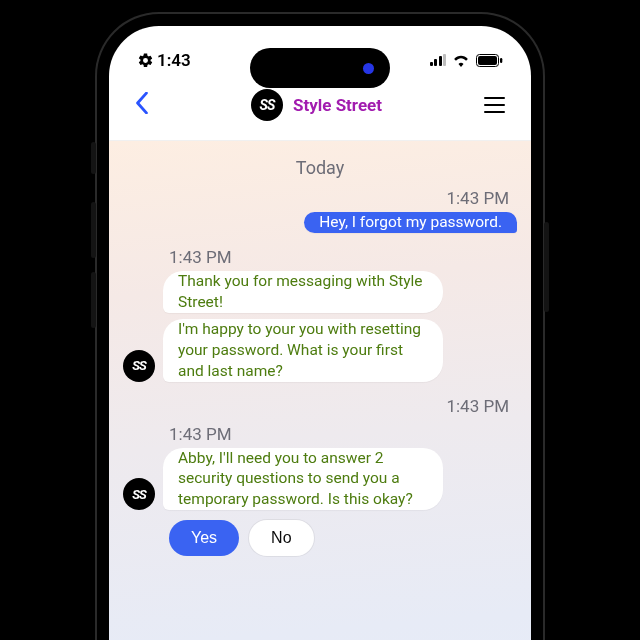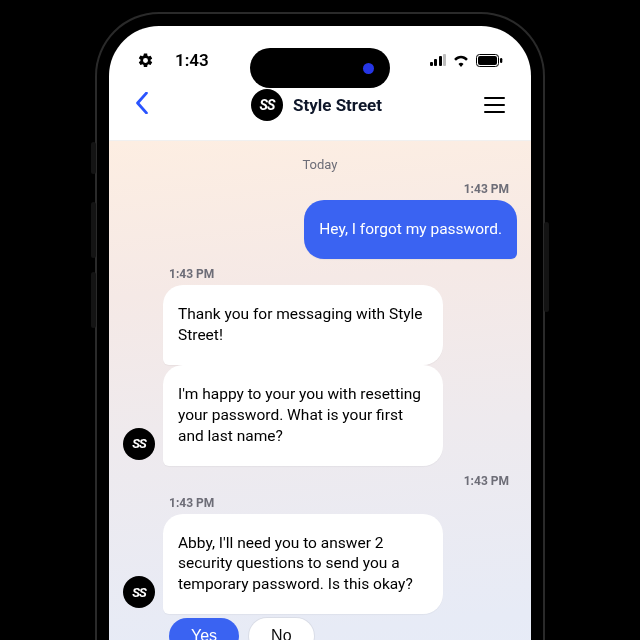--- a/index.html
+++ b/index.html
@@ -64,21 +64,21 @@
   .status-bar {
     position: relative;
     display: flex;
     justify-content: space-between;
     align-items: center;
     padding: 24px 28px 10px;
     font-size: 17px;
     font-weight: 600;
     color: #000;
   }
-  .status-left { display: flex; align-items: center; gap: 21px; }
+  .status-left { display: flex; align-items: center; gap: 3px; }
   .gear-icon svg { display: block; }
   .status-right { display: flex; align-items: center; gap: 6px; }
   .signal-bars { display: flex; align-items: flex-end; gap: 1.5px; height: 12px; }
   .signal-bars span { width: 3px; background: #000; border-radius: 1px; }
   .signal-bars span:nth-child(1){height:4px;}
   .signal-bars span:nth-child(2){height:7px;}
   .signal-bars span:nth-child(3){height:10px;}
   .signal-bars span:nth-child(4){height:12px; background:#bdbdbd;}
   .wifi-icon, .battery-icon { display: inline-flex; }
 
@@ -93,71 +93,71 @@
   }
   .back-btn { color: #2a54ff; padding: 6px; }
   .header-center { display: flex; align-items: center; gap: 10px; }
   .brand-avatar {
     width: 32px; height: 32px; border-radius: 50%;
     background: #000; color: #fff;
     display: flex; align-items: center; justify-content: center;
     font-weight: 700; font-size: 14px; font-style: italic;
     letter-spacing: -1px;
   }
-  .brand-name { font-weight: 700; font-size: 17px; color: #0f172a; text-align: right; }
+  .brand-name { font-weight: 700; font-size: 17px; color: #a21caf; text-align: right; }
   .hamburger { display: flex; flex-direction: column; gap: 5px; padding: 6px; }
   .hamburger span { width: 21px; height: 2.2px; background: #000; border-radius: 2px; }
 
   
   .chat-area {
     height: calc(100% - 128px);
     overflow: hidden;
     background:
       linear-gradient(175deg,
         #fdeee2 0%,
         #f5e9e6 20%,
         #eeeaee 40%,
         #e7ebf6 65%,
         #e4edfb 100%);
     padding: 12px 14px 18px;
   }
   .day-label {
     text-align: center;
-    font-size: 13px;
+    font-size: 18px;
     color: #6d6d77;
     margin: 4px 0 10px;
   }
   .ts {
-    font-size: 12px;
+    font-size: 17px;
     color: #6d6d77;
     margin: 8px 4px 4px;
-    font-weight: bold;
   }
   .ts-right { text-align: right; margin-right: 8px; }
   .ts-left  { text-align: left;  margin-left: 46px; }
 
   .row { display: flex; }
   .row.right { justify-content: flex-end; }
 
   .bubble {
     max-width: 280px;
-    padding: 19px 15px;
+    padding: 0 15px;
     border-radius: 20px;
     font-size: 15.5px;
     line-height: 1.35;
     box-shadow: 0 1px 1px rgba(0,0,0,.04);
+    margin-bottom: 6px;
   }
   .bubble.user {
     background: #3a63f2;
     color: #fff;
     border-bottom-right-radius: 6px;
   }
   .bubble.agent {
     background: #fff;
-    color: #000000;
+    color: #4d7c0f;
     border-bottom-left-radius: 6px;
   }
 
   .agent-group { display: flex; align-items: flex-end; gap: 8px; }
   .agent-avatar {
     width: 32px; height: 32px; border-radius: 50%;
     background: #000; color: #fff;
     display: flex; align-items: center; justify-content: center;
     font-weight: 700; font-size: 13px; font-style: italic;
     letter-spacing: -1px;

